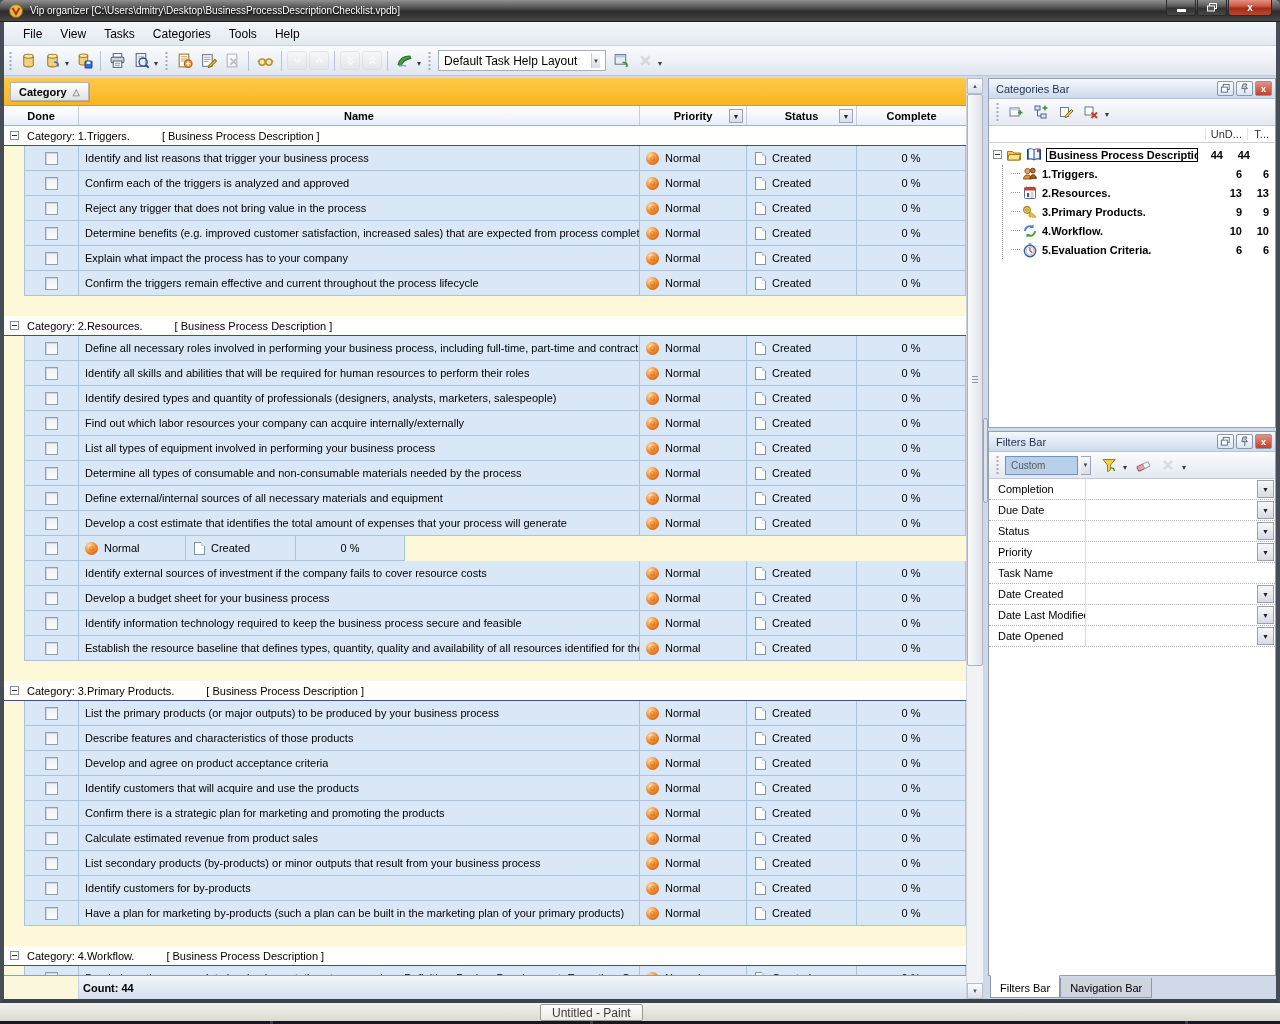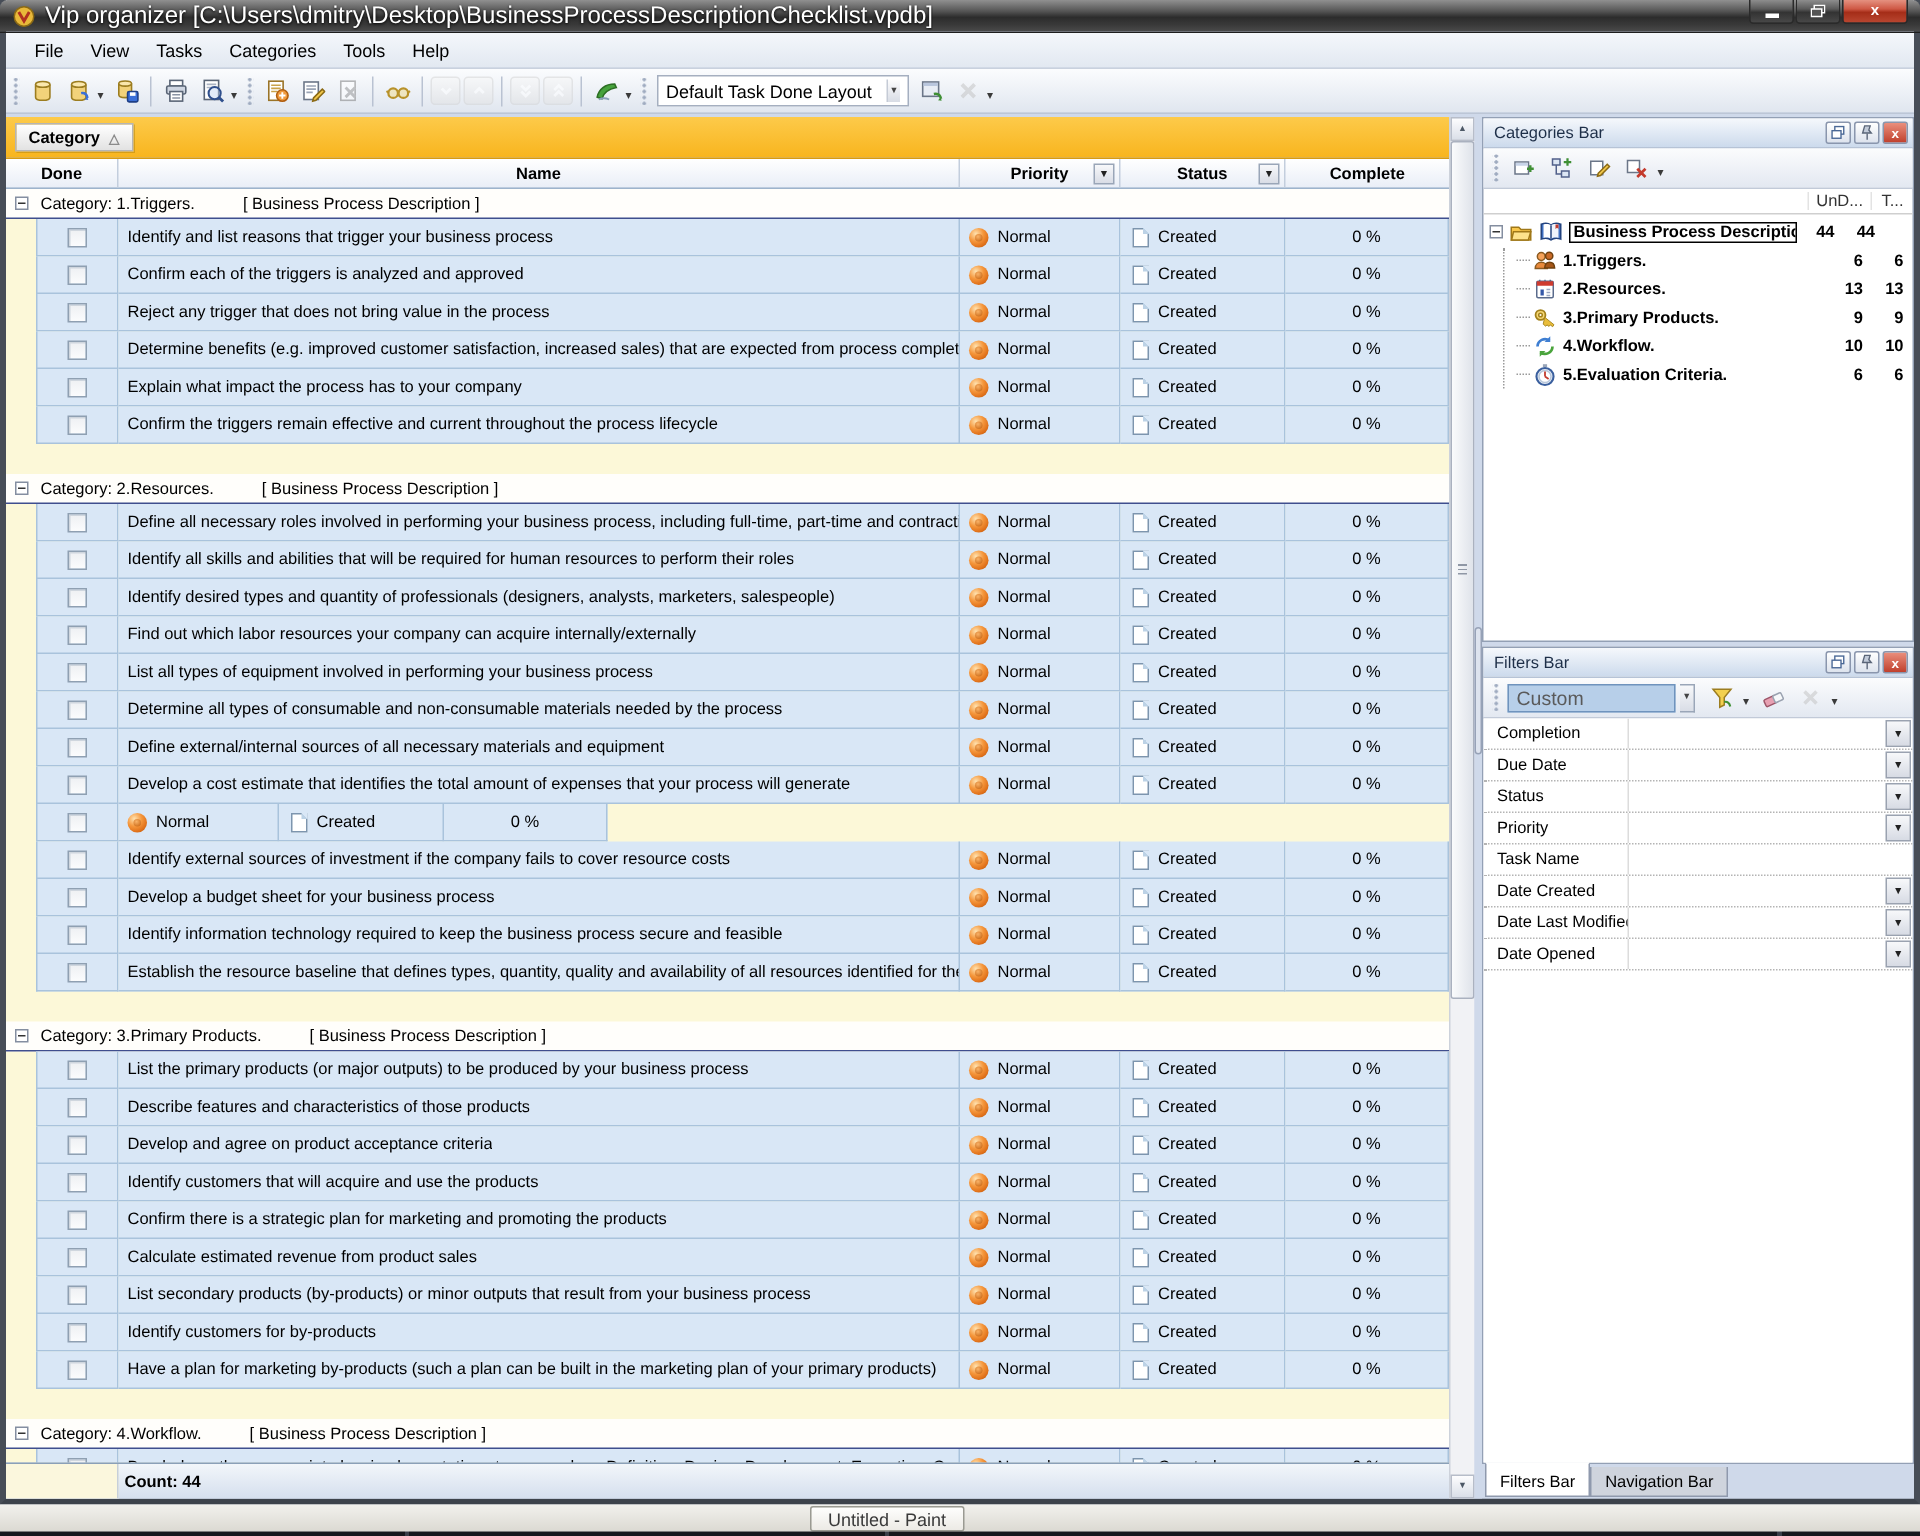--- a/index.html
+++ b/index.html
@@ -2,21 +2,21 @@
 <html><head>
 <meta charset="utf-8">
 <style>
 *{margin:0;padding:0;box-sizing:border-box}
 html,body{width:1280px;height:1024px;overflow:hidden}
 body{font-family:"Liberation Sans",sans-serif;font-size:11px;color:#000;background:#e9e7e0;position:relative}
 
 
 .window{position:absolute;left:0;top:0;width:1280px;height:1003px;display:flex;flex-direction:column;border-left:4px solid #474d57;border-right:4px solid #474d57;border-bottom:4px solid #3d434c;background:#cfd9ea}
 .titlebar{height:22px;flex:none;background:linear-gradient(#909090,#565656 35%,#2c2c2c 55%,#3a3a3a 80%,#4a4a4a);display:flex;align-items:center;gap:6px;padding:0 8px;margin:0 -4px;border-radius:5px 5px 0 0;border-bottom:1px solid #1d1d1d}
-.titlebar .title{color:#fff;font-size:16px;text-shadow:0 1px 2px #000;white-space:nowrap;overflow:hidden}
+.titlebar .title{color:#fff;font-size:10px;text-shadow:0 1px 2px #000;white-space:nowrap;overflow:hidden}
 .app-icon{width:16px;height:16px;flex:none}
 .caption-buttons{margin-left:auto;display:flex;align-self:flex-start}
 .cap-btn{width:30px;height:16px;border:1px solid #2a2a2a;border-top:none;background:linear-gradient(#8d8d8d,#5a5a5a 40%,#333 55%,#484848);border-radius:0 0 3px 3px;display:flex;align-items:center;justify-content:center;color:#fff;font-size:9px;margin-left:1px}
 .cap-close{width:44px;background:linear-gradient(#e59180,#ce5844 40%,#a52d18 55%,#b94630);font-size:10px;font-weight:bold}
 .cap-min-glyph{width:9px;height:3px;background:#fff;margin-top:5px}
 
 .menubar{height:24px;flex:none;background:linear-gradient(#f4f7fb,#e2e8f1);display:flex;align-items:center;padding-left:10px;border-bottom:1px solid #c9d1de}
 .menu-item{padding:4px 9px;font-size:12px;cursor:default}
 
 .toolbar{height:30px;flex:none;background:linear-gradient(#fbfcfe,#e0e6ef);display:flex;align-items:center;padding:0 2px;border-bottom:1px solid #bcc6d6;gap:2px}
@@ -110,21 +110,21 @@
 .tree-root-label{border:1px solid #000;background:#fff;padding:0 2px;max-width:152px;overflow:hidden;flex:none}
 .tree-label{overflow:hidden;flex:1}
 .cnt1{width:40px;text-align:right;padding-right:5px;flex:none}
 .cnt2{width:28px;text-align:right;padding-right:6px;flex:none}
 .tree-child{padding-left:22px}
 .tree-child::before{content:"";width:9px;height:1px;border-top:1px dotted #9a9a9a;margin-right:2px}
 .tree-root{padding-left:4px}
 .tree-root .expand-box{margin-left:0;margin-right:4px}
 
 
-.filter-combo{width:112px;height:19px;background:#b7cfe9;border:1px solid #6f93bd;color:#5a5a5a;display:flex;align-items:center;padding:0 5px;font-size:13px}
+.filter-combo{width:73px;height:19px;background:#b7cfe9;border:1px solid #6f93bd;color:#5a5a5a;display:flex;align-items:center;padding:0 5px;font-size:10px}
 .fc-arrow{width:10px;height:19px;border:1px solid #9aa6b8;border-left:none;background:linear-gradient(#f7f8fa,#d9dde6);display:flex;align-items:center;justify-content:center;font-size:6px;color:#444;margin-right:4px}
 .filter-rows{flex:1;background:#fff;overflow:hidden}
 .filter-row{height:21px;display:flex;align-items:stretch;border-bottom:1px dotted #b4b4b4}
 .f-label{width:97px;flex:none;display:flex;align-items:center;padding-left:9px;border-right:1px solid #dcdcdc;overflow:hidden;white-space:nowrap}
 .f-value{flex:1}
 .dd-btn{width:17px;flex:none;margin:1px;border:1px solid #9aa2b0;background:linear-gradient(#f7f8fa,#d7dbe4);display:flex;align-items:center;justify-content:center;font-size:7px;color:#222}
 
 
 .panel-tabs{height:22px;flex:none;display:flex;padding-left:2px;background:transparent}
 .tab{padding:0 9px;display:flex;align-items:center;font-size:11px;border:1px solid #8f99ad;border-top:none;background:#cfd4dd;margin-top:2px}
@@ -270,21 +270,21 @@
     <span class="tb-sep"></span>
     <span class="tbicon">
         <svg viewBox="0 0 16 16">
           <path d="M2 12c1-5 5-8.2 11-8.2l1 2.2c-5 1-8 3-9 7z" fill="#46a23c" stroke="#2c6e24"></path>
           <path d="M3 13.5c2-1 4.5-1 6.5 0" stroke="#8aa0b8" stroke-width="1.2" fill="none"></path>
         </svg>
       </span>
     <span class="caret">▾</span>
     <span class="grip"></span>
     <span class="combo">
-      <span>Default Task Done Layout</span>
+      <span>Default Task Help Layout</span>
       <span class="combo-arrow">▼</span>
     </span>
     <span class="tbicon">
         <svg viewBox="0 0 16 16">
           <rect x="2" y="2.5" width="10" height="9" fill="#e8edf5" stroke="#6b7688"></rect>
           <rect x="2.5" y="3" width="9" height="2" fill="#b9c6dd"></rect>
           <path d="M9 10c2.5-.5 4 .5 4.5 3" stroke="#3f8f34" stroke-width="1.6" fill="none"></path>
           <path d="M13.9 14.3l-2.3-.4 1.7-1.7z" fill="#3f8f34"></path>
         </svg>
       </span>

